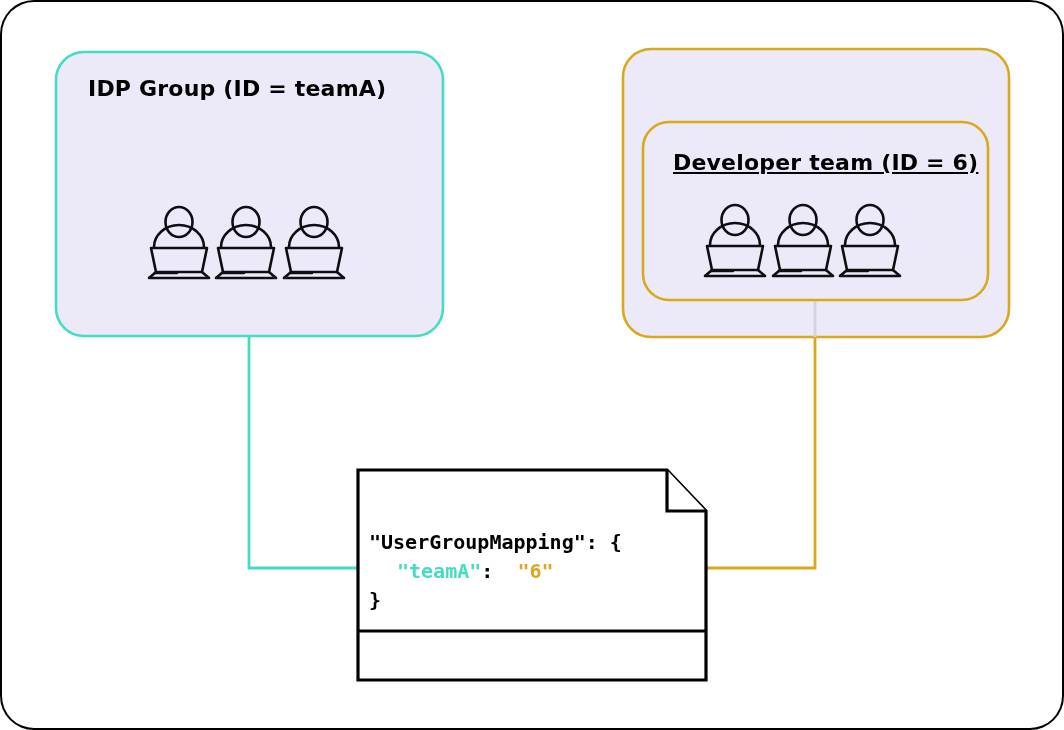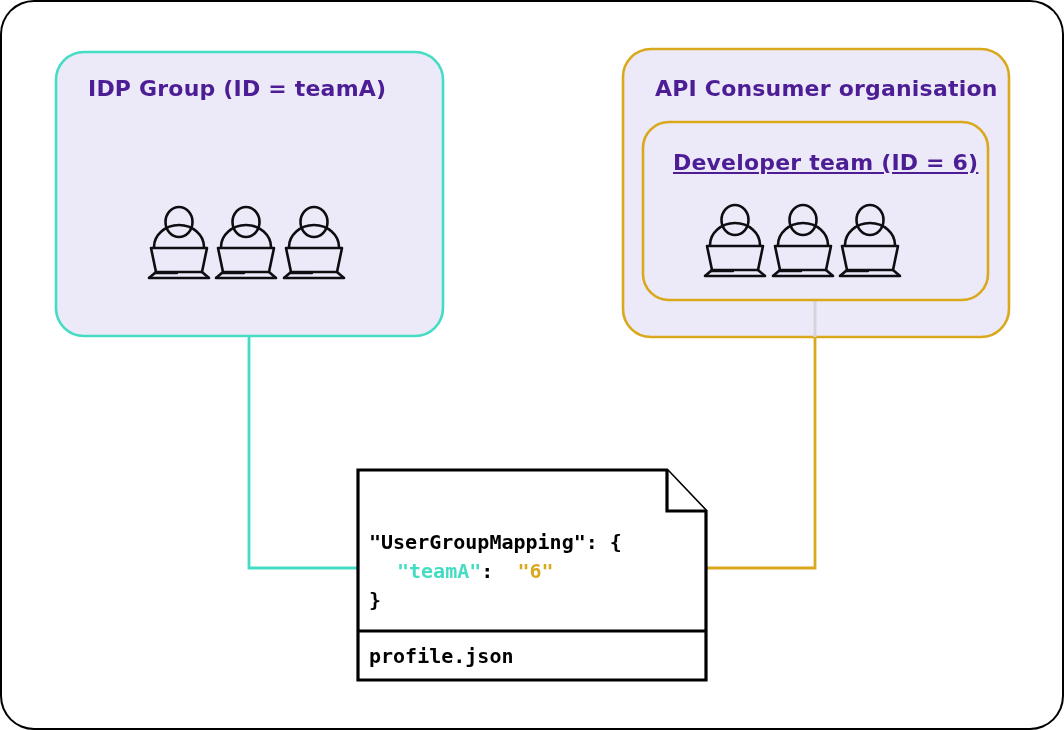--- a/index.html
+++ b/index.html
@@ -33,21 +33,21 @@
   #svg-layer {
     position: absolute; left: 0; top: 0;
     width: 1064px; height: 730px;
     z-index: 2;
   }
   .box-label {
     position: absolute;
     font-family: "DejaVu Sans", sans-serif;
     font-size: 22px;
     font-weight: 600;
-    color: #4c1d95;
+    color: #000000;
     letter-spacing: 0.2px;
     white-space: nowrap;
     z-index: 4;
   }
   #idp-label { left: 88px; top: 76px; }
   #org-label { left: 655px; top: 76px; }
   #team-label { left: 673px; top: 150px; text-decoration: underline; }
 
   .code-line {
     position: absolute;
@@ -146,25 +146,23 @@
       <path d="M 358 470 L 667 470 L 706 511 L 706 680 L 358 680 Z" fill="#ffffff" stroke="#000000" stroke-width="3.2" stroke-linejoin="miter"></path>
 
       <path d="M 667 470 L 667 511 L 706 511" fill="#ffffff" stroke="#000000" stroke-width="3.2" stroke-linejoin="miter"></path>
 
       <line x1="358" y1="631" x2="706" y2="631" stroke="#000000" stroke-width="3.2"></line>
     </g>
   </svg>
 
   <div class="box-label" id="idp-label">IDP Group (ID = teamA)</div>
 
-  <div class="box-label" id="org-label">API Consumer organisation</div>
 
   <div class="box-label" id="team-label">Developer team (ID = 6)</div>
 
   <div class="code-line" id="code-l1">"UserGroupMapping": {</div>
 
   <div class="code-line" id="code-l2"><span class="k-teal">"teamA"</span><span>: </span> <span class="k-gold">"6"</span></div>
 
   <div class="code-line" id="code-l3">}</div>
 
-  <div id="doc-filename">profile.json</div>
 
 </div>
 
 </body></html>

